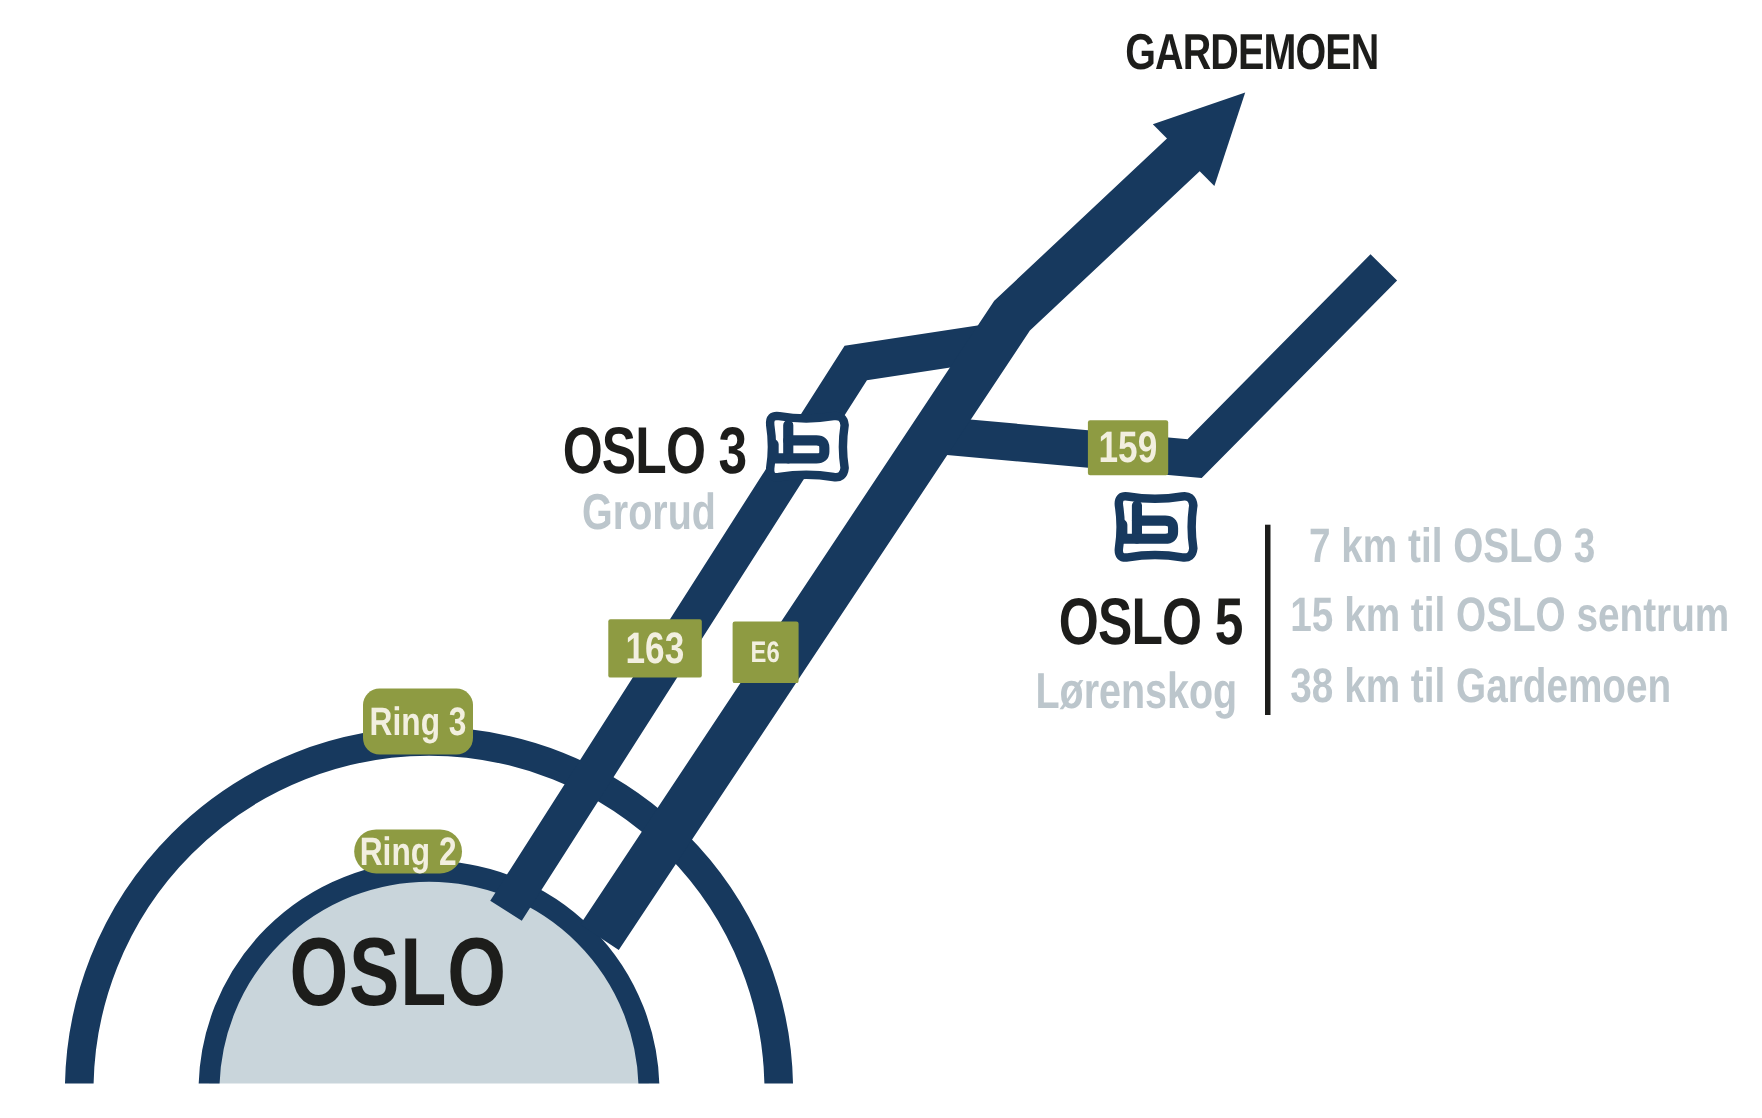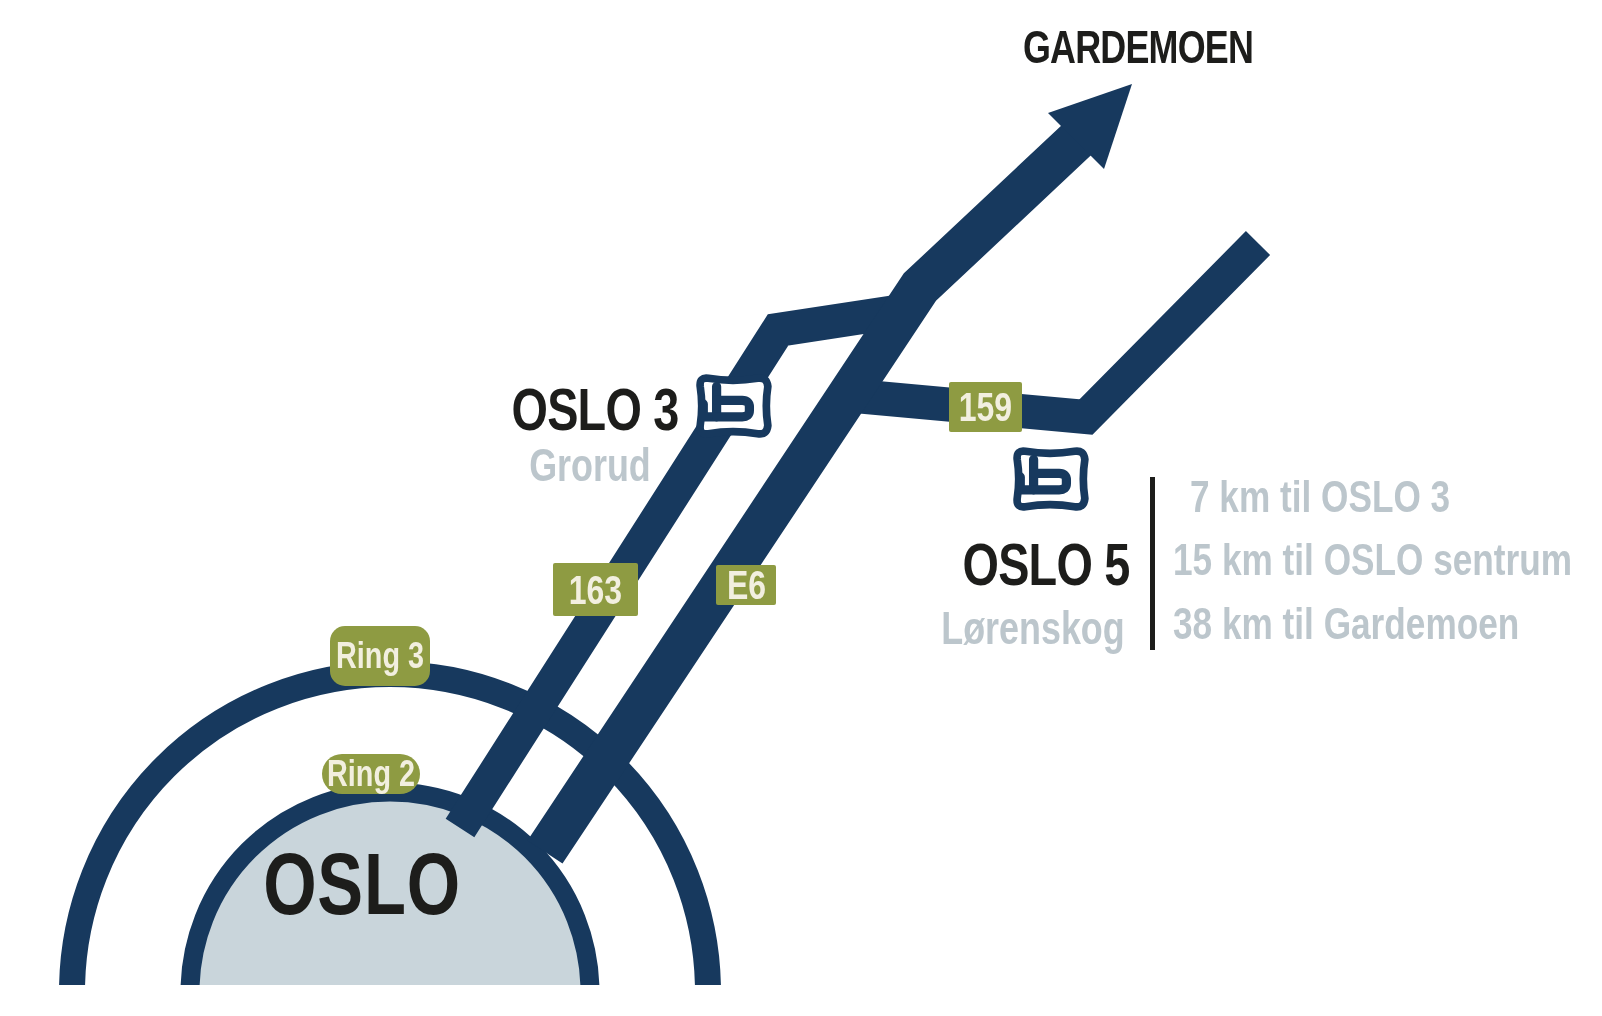--- a/index.html
+++ b/index.html
@@ -26,22 +26,22 @@
     transform:translateY(-50%) scaleX(0.8);transform-origin:0 50%;
   }
   .badge{
     position:absolute;background:#8e9b42;color:#f2efdf;font-weight:bold;
     display:flex;align-items:center;justify-content:center;
   }
   .badge > span{
     transform:scaleX(0.8);white-space:nowrap;line-height:1;display:block;
   }
   .badge-163{left:553px;top:563px;width:85px;height:53px;font-size:40px;border-radius:2px;}
-  .badge-e6{left:716px;top:565px;width:60px;height:40px;font-size:40px;border-radius:2px;}
-  .badge-159{left:949px;top:382px;width:73px;height:50px;font-size:40px;border-radius:2px;}
+  .badge-e6{left:666px;top:565px;width:60px;height:56px;font-size:27px;border-radius:2px;}
+  .badge-159{left:989px;top:382px;width:73px;height:50px;font-size:40px;border-radius:2px;}
   .badge-ring3{left:330px;top:626px;width:100px;height:60px;font-size:36px;border-radius:15px;}
   .badge-ring2{left:322px;top:754px;width:98px;height:40px;font-size:36px;border-radius:22px;}
   .divider{position:absolute;left:1150px;top:477px;width:5px;height:173px;background:#1d1d1b;}
 </style>
 </head>
 <body>
 
 <div id="stage">
 
   <svg id="map-svg" width="1602" height="1016" viewBox="0 0 1602 1016">

